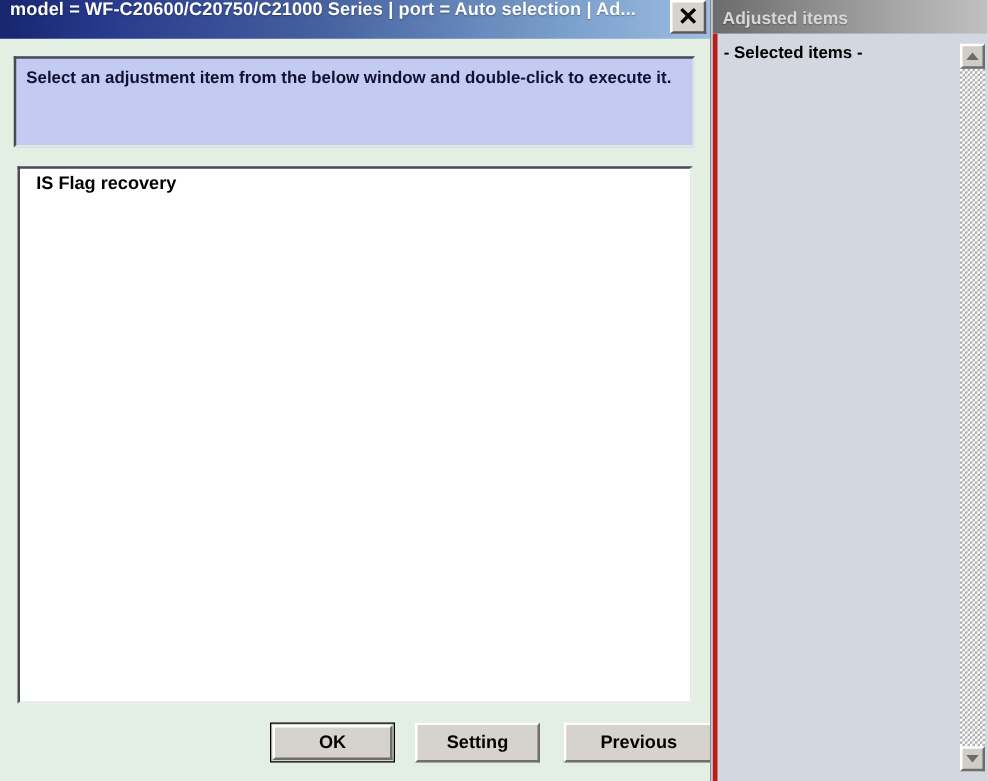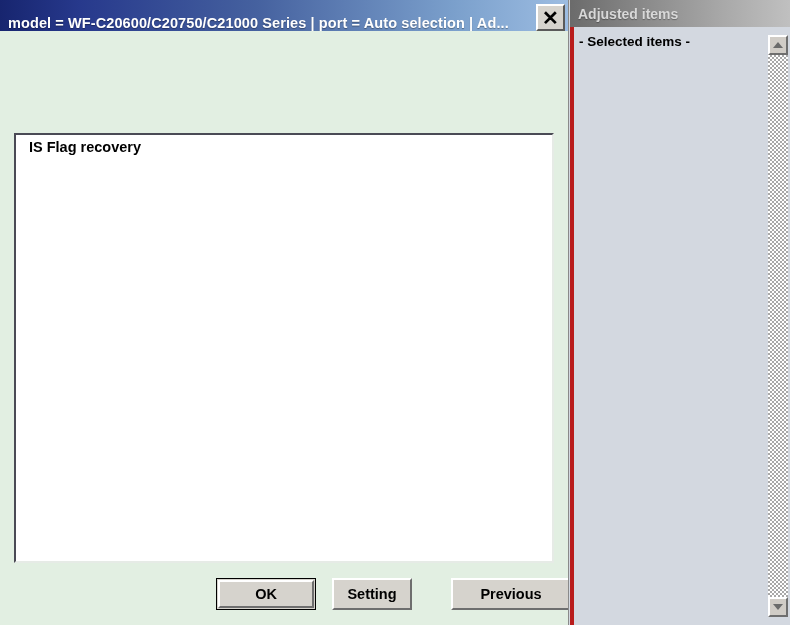--- a/index.html
+++ b/index.html
@@ -33,21 +33,21 @@
   }
 
   
   #main-titlebar {
     position: absolute;
     left: 0; top: 0;
     width: 569px;
     height: 31px;
     background: linear-gradient(to right, #17256f 0%, #27398c 14%, #45619f 45%, #7ba0cc 80%, #9dbde2 100%);
     display: flex;
-    align-items: flex-end;
+    align-items: flex-start;
   }
   #main-title-text {
     color: #ffffff;
     font-size: 14.5px;
     font-weight: bold;
     padding-left: 8px;
     letter-spacing: 0.1px;
     white-space: nowrap;
     overflow: hidden;
     flex: 1 1 auto;
@@ -162,21 +162,21 @@
     background: #d6d3cd;
     border-top: 2px solid #ffffff;
     border-left: 2px solid #ffffff;
     border-right: 2px solid #6e6e6e;
     border-bottom: 2px solid #6e6e6e;
     display: flex;
     align-items: center;
     justify-content: center;
   }
   #btn-ok      { left: 216px; width: 100px; }
-  #btn-setting { left: 332px; width: 80px; }
+  #btn-setting { left: 332px; width: 100px; }
   #btn-previous{ left: 451px; width: 120px; }
 
   
   #side-panel {
     position: absolute;
     left: 570px;
     top: 0;
     width: 220px;
     height: 625px;
     background: #d3d8e0;
@@ -280,20 +280,23 @@
 
   <div id="main-dialog">
 
     <div id="main-titlebar">
       <div id="main-title-text">model = WF-C20600/C20750/C21000 Series | port = Auto selection | Ad...</div>
       <div id="main-close-btn">
         <span class="glyph">✕</span>
       </div>
     </div>
 
+    <div id="instruction-panel">
+      <div id="instruction-text">Select an adjustment item from the below window and double-click to execute it.</div>
+    </div>
 
     <div id="list-box">
       <div class="list-item">IS Flag recovery</div>
     </div>
 
     <div id="button-row">
       <div id="btn-ok" class="dlg-button is-default">
         <span class="inner">OK</span>
       </div>
       <div id="btn-setting" class="dlg-button">

